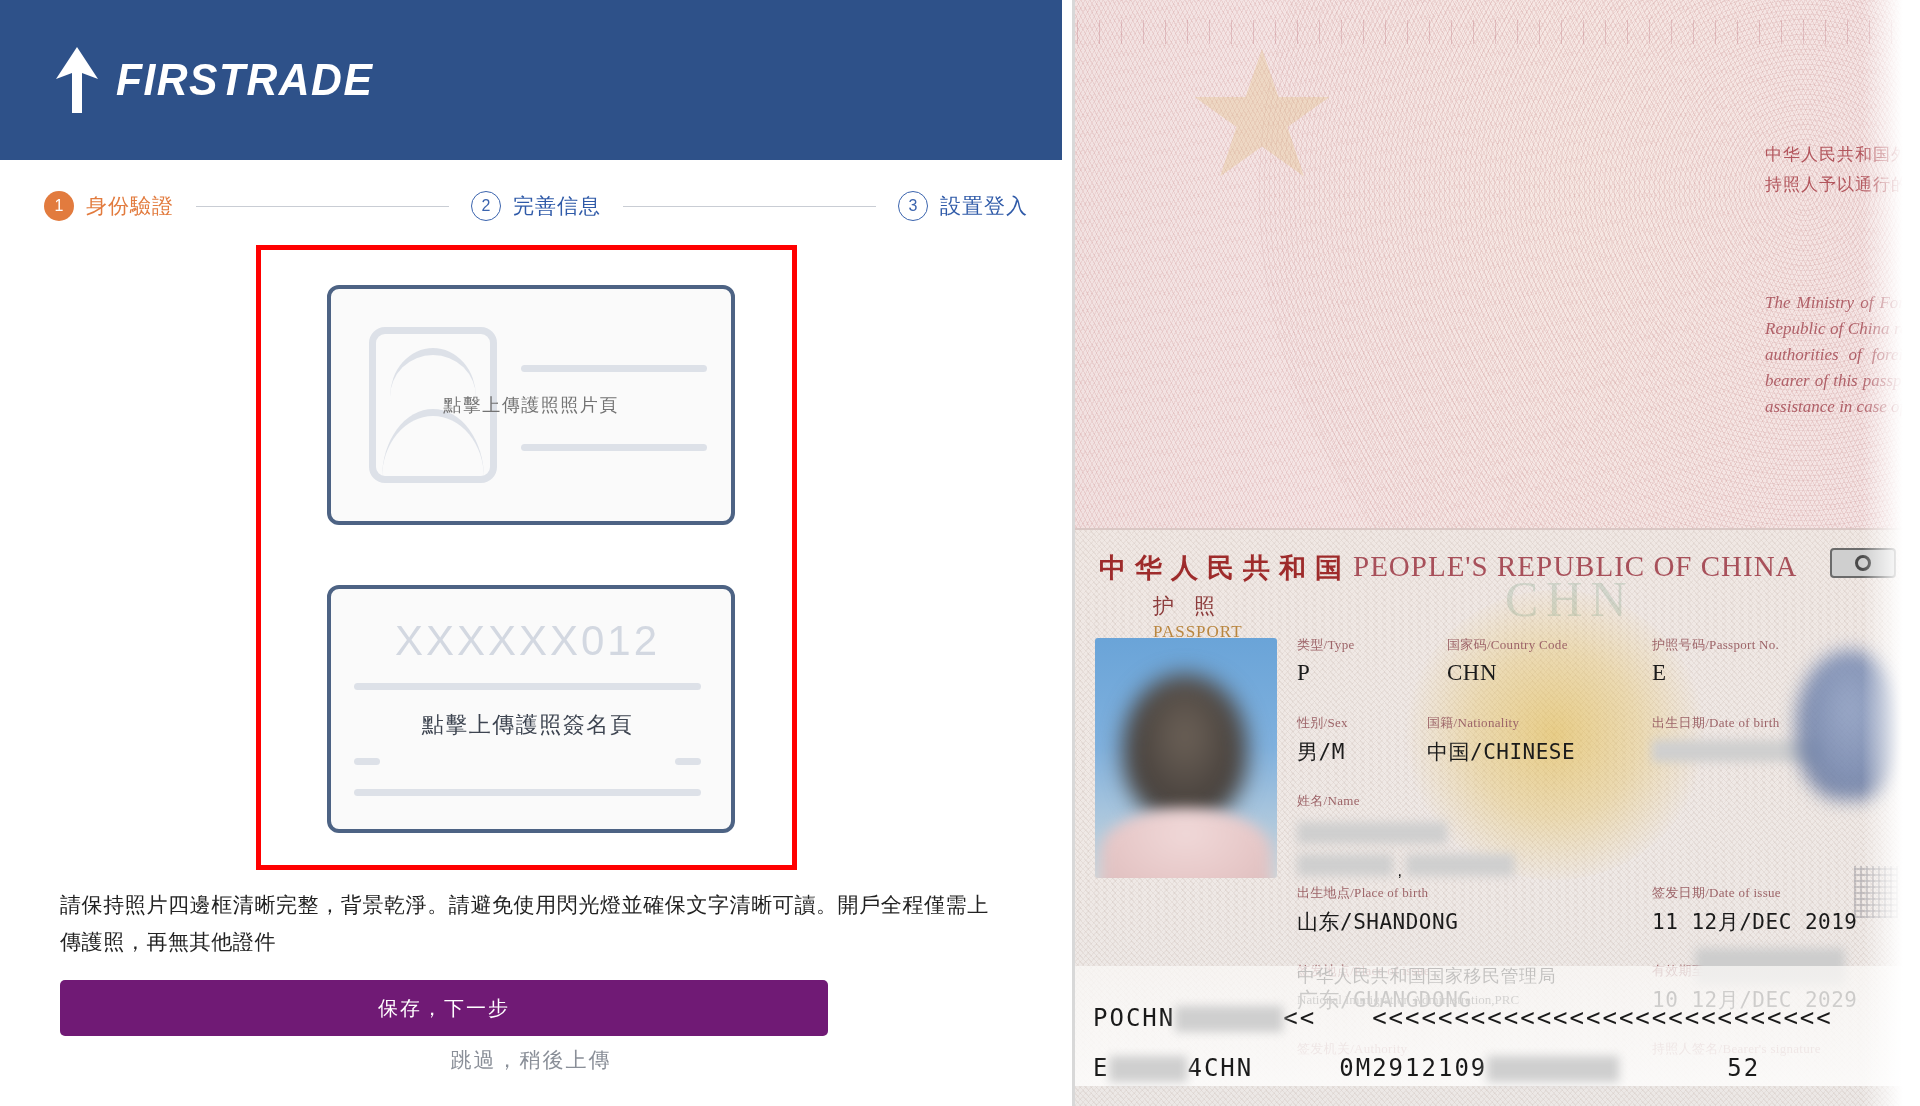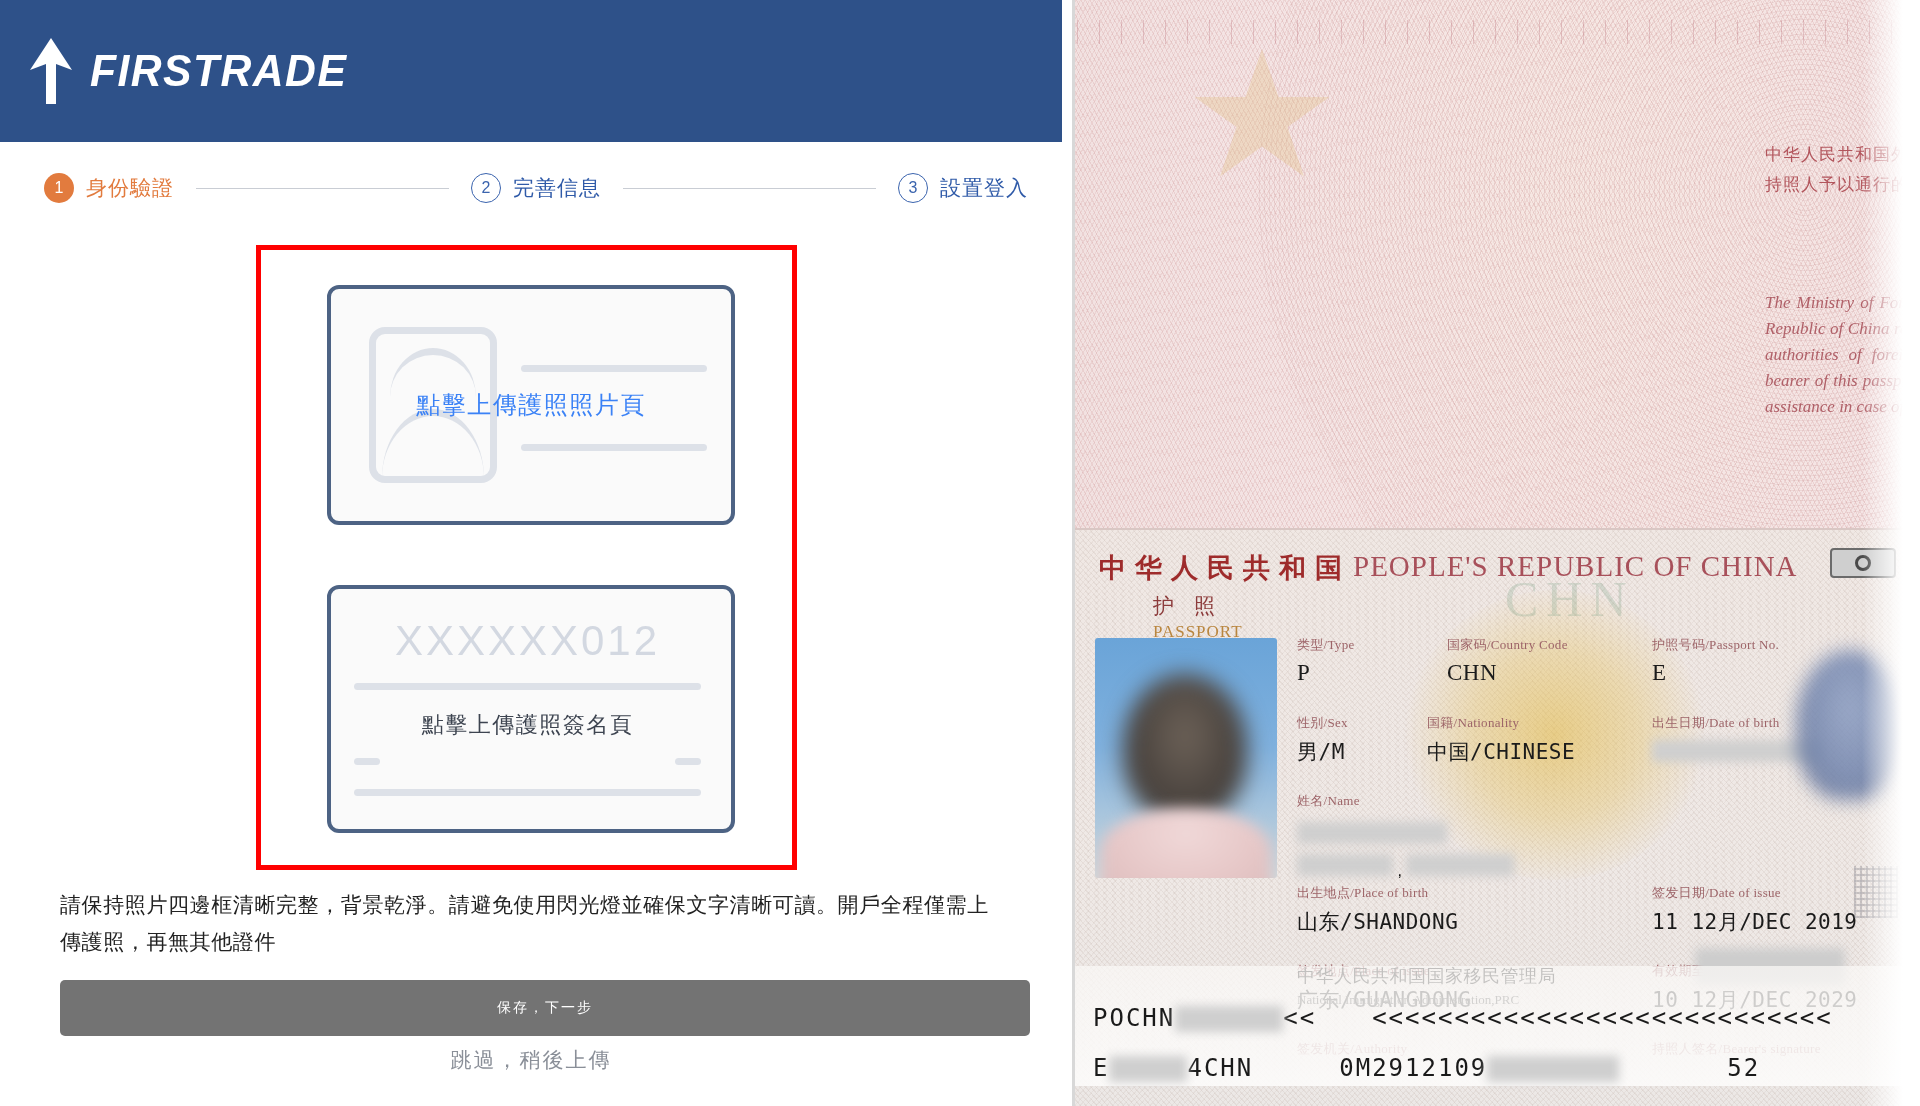--- a/index.html
+++ b/index.html
@@ -10,22 +10,22 @@
     overflow: hidden;
   }
   .screen { position: relative; width: 1920px; height: 1106px; display: flex; background:#fff; }
 
   
   .left-pane {
     width: 1062px; height: 1106px; position: relative; background: #fff;
     flex: 0 0 1062px;
   }
   .brand-bar {
-    height: 142px; background: #2e5189; position: relative;
-    display: flex; align-items: center; padding: 0 30px 0 22px;
+    height: 160px; background: #2e5189; position: relative;
+    display: flex; align-items: center; padding: 0 30px 0 48px;
   }
   .brand-left { display: flex; align-items: center; gap: 10px; }
   .brand-mark { width: 58px; height: 70px; flex: 0 0 58px; }
   .brand-word {
     color: #ffffff; font-size: 44px; font-weight: bold; font-style: italic;
     letter-spacing: 1.5px; font-family: "Liberation Sans", sans-serif;
     transform: scaleX(0.97); transform-origin: left center;
   }
   .brand-right {
     margin-left: auto; text-align: right; color: #e6ebf3;
@@ -80,21 +80,21 @@
     content: ""; position: absolute; left: 14px; right: 14px; top: 14px; height: 42px;
     border-top: 7px solid #dde1e8; border-radius: 50% 50% 0 0 / 100% 100% 0 0;
   }
   .ph-portrait::after {
     content: ""; position: absolute; left: 6px; right: 6px; bottom: -2px; height: 62px;
     border-top: 7px solid #dde1e8; border-radius: 50% 50% 0 0 / 100% 100% 0 0;
   }
   .ph-lines { display: flex; flex-direction: column; gap: 72px; width: 186px; padding-top: 6px; }
   .ph-line { height: 7px; background: #dde1e8; border-radius: 4px; }
   .upload-label {
-    position: relative; z-index: 2; font-size: 24px; color: #3b82f6; letter-spacing: 1.5px;
+    position: relative; z-index: 2; font-size: 18px; color: #737373; letter-spacing: 1.5px;
   }
 
   
   .sg-graphic { position: absolute; inset: 0; padding: 22px 30px 18px 23px; }
   .sg-mrz {
     text-align: center; color: #d3d8e1; font-size: 42px; letter-spacing: 3px;
     font-family: "Liberation Sans", sans-serif; margin-top: 6px;
   }
   .sg-rule { height: 7px; background: #dde1e8; border-radius: 4px; margin-top: 18px; }
   .sg-label {
@@ -102,23 +102,23 @@
   }
   .sg-ticks { display: flex; justify-content: space-between; margin-top: 18px; }
   .sg-tick { width: 26px; height: 7px; background: #dde1e8; border-radius: 4px; }
   .sg-rule2 { height: 7px; background: #dde1e8; border-radius: 4px; margin-top: 24px; }
 
   .hint {
     position: absolute; left: 60px; top: 886px; width: 950px;
     font-size: 21px; line-height: 37px; color: #222; letter-spacing: 0.6px;
   }
   .primary-btn {
-    position: absolute; left: 60px; top: 980px; width: 970px; height: 56px;
-    background: #737373; border: none; border-radius: 5px; color: #fff;
-    font-size: 14px; letter-spacing: 2px; cursor: pointer;
+    position: absolute; left: 60px; top: 980px; width: 768px; height: 56px;
+    background: #701a75; border: none; border-radius: 5px; color: #fff;
+    font-size: 20px; letter-spacing: 2px; cursor: pointer;
     font-family: "Liberation Sans", sans-serif;
   }
   .skip-link {
     position: absolute; left: 0; top: 1046px; width: 1062px; text-align: center;
     font-size: 21px; color: #8a8f98; letter-spacing: 2px; cursor: pointer;
   }
 
   
   .right-pane {
     flex: 1 1 auto; position: relative; background: #ffffff;

